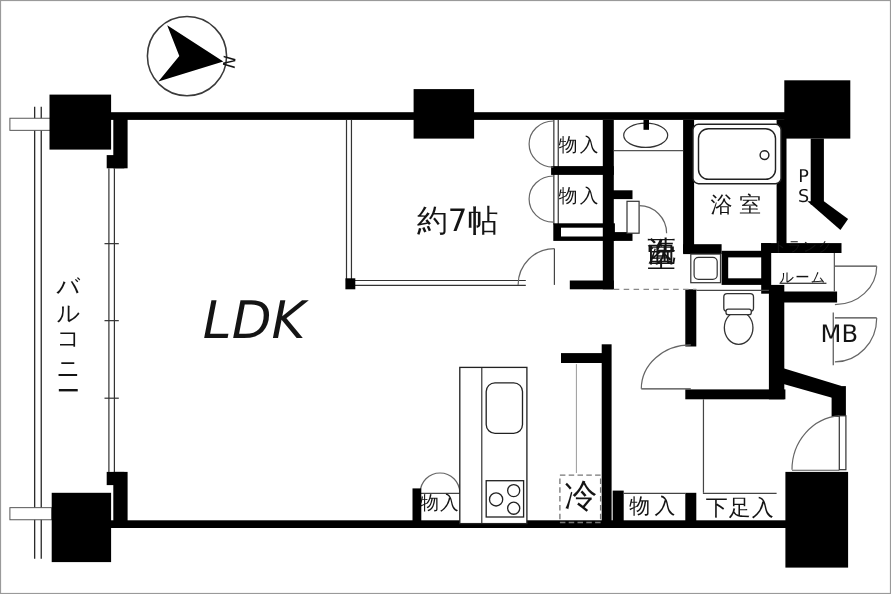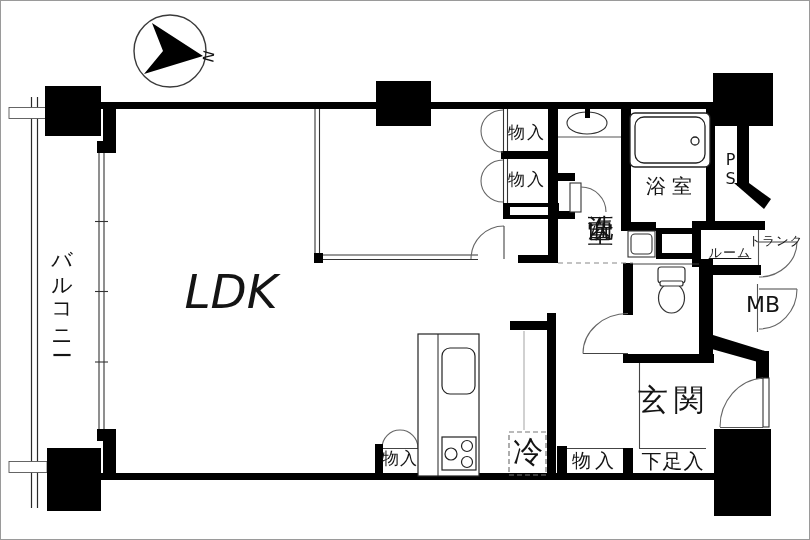--- a/index.html
+++ b/index.html
@@ -179,36 +179,36 @@
     <rect x="508" y="431" width="37" height="43"></rect>
   </g>
 </svg>
 
 <div class="lbl" style="left:197px;top:46px;width:16px;height:18px;font-size:15px;transform:rotate(95deg);font-style:italic;">N</div>
 
 <div class="lbl vert" style="left:41px;top:224px;width:30px;height:132px;font-size:21px;letter-spacing:3px;">バルコニー</div>
 
 <div class="lbl" style="left:145px;top:266px;width:170px;height:50px;font-size:47px;font-style:italic;">LDK</div>
 
+<div class="lbl" style="left:353px;top:185px;width:124px;height:32px;font-size:28px;">約7帖</div>
 
 <div class="lbl" style="left:504px;top:123px;width:44px;height:22px;font-size:17px;letter-spacing:2px;">物入</div>
 <div class="lbl" style="left:504px;top:170px;width:44px;height:22px;font-size:17px;letter-spacing:2px;">物入</div>
 
 <div class="lbl vert" style="left:584px;top:148px;width:29px;height:96px;font-size:26px;letter-spacing:2px;">洗面室</div>
 
 <div class="lbl" style="left:634px;top:175px;width:74px;height:30px;font-size:20px;letter-spacing:6px;">浴室</div>
 
 <div class="lbl vert" style="left:718px;top:145px;width:19px;height:46px;font-size:16px;">PS</div>
 
-<div class="lbl" style="left:698px;top:233px;width:62px;height:15px;font-size:12.5px;letter-spacing:1px;margin-left:46px;">トランク</div>
+<div class="lbl" style="left:698px;top:216px;width:62px;height:15px;font-size:12.5px;letter-spacing:1px;">トランク</div>
 <div class="lbl" style="left:698px;top:245px;width:62px;height:15px;font-size:13px;letter-spacing:1px;text-decoration:underline;">ルーム</div>
 
 <div class="lbl" style="left:717px;top:292px;width:42px;height:26px;font-size:22px;margin-left:24px;">MB</div>
 
-<div class="lbl" style="left:628px;top:383px;width:90px;height:34px;font-size:30px;letter-spacing:6px;">玄関</div>
 
 <div class="lbl" style="left:633px;top:450px;width:78px;height:24px;font-size:20px;letter-spacing:1px;">下足入</div>
 
 <div class="lbl" style="left:562px;top:450px;width:64px;height:24px;font-size:19px;letter-spacing:4px;">物入</div>
 
 <div class="lbl" style="left:376px;top:449px;width:46px;height:24px;font-size:17px;letter-spacing:1px;">物入</div>
 
 <div class="lbl" style="left:510px;top:435px;width:34px;height:38px;font-size:30px;">冷</div>
 
 </div>

